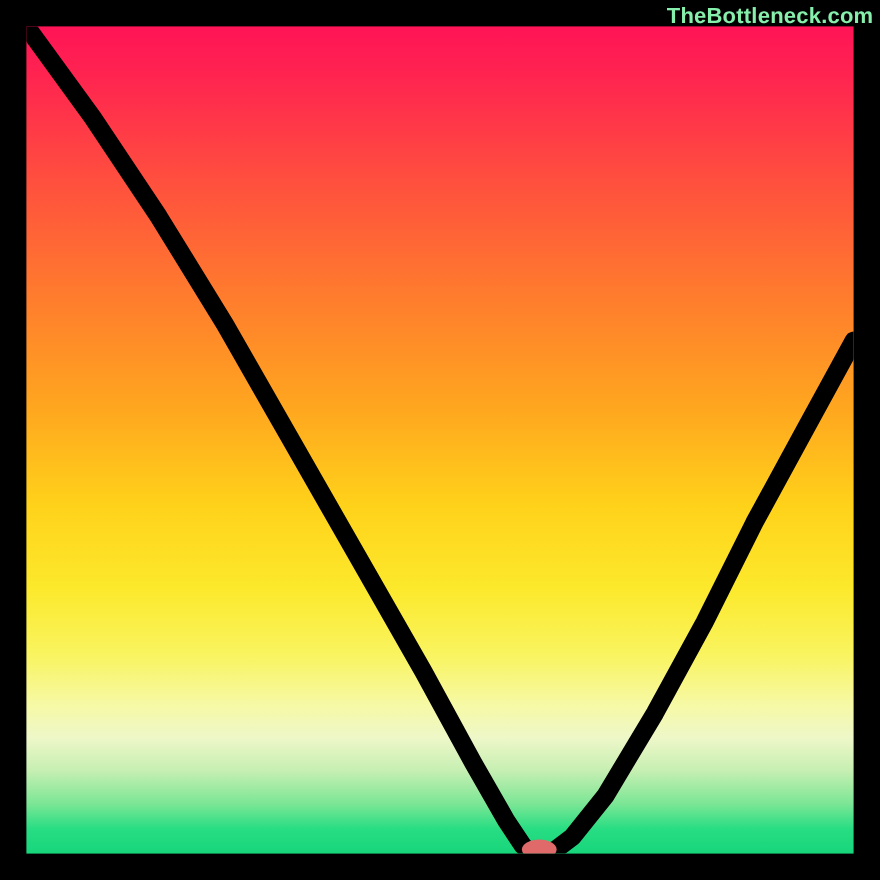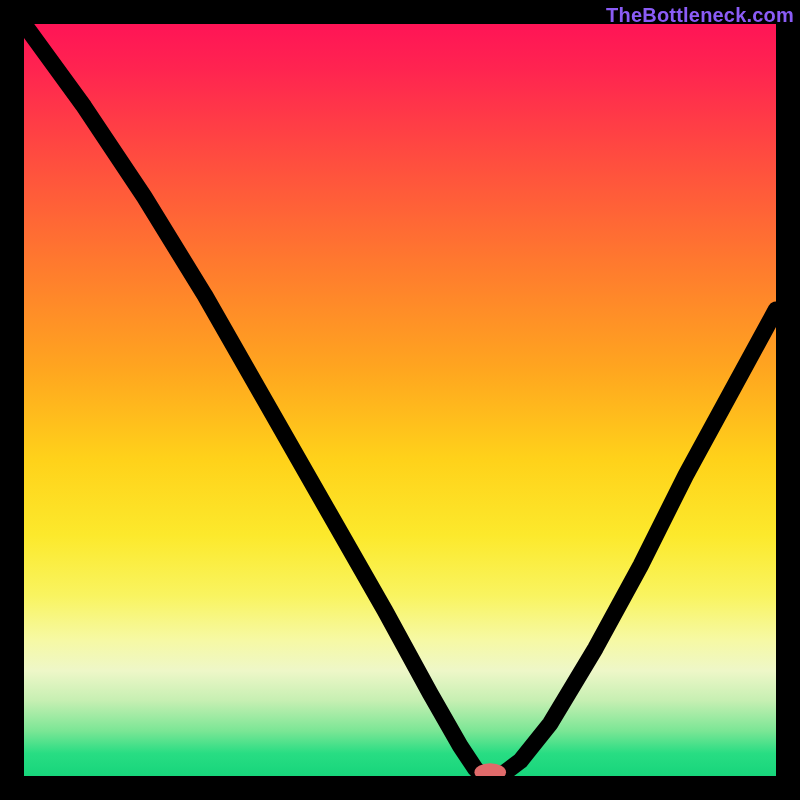--- a/index.html
+++ b/index.html
@@ -57,21 +57,21 @@
   }
   .marker {
     fill: #e06a6a;
   }
   .watermark {
     position: absolute;
     top: 4px;
     right: 6px;
     font-size: 20px;
     font-weight: 600;
-    color: #8b5cf6;
+    color: #86efac;
     letter-spacing: 0.2px;
     user-select: none;
     margin-left: 32px;
   }
 </style>
 </head>
 <body>
 
 <div class="chart-wrap">
 

